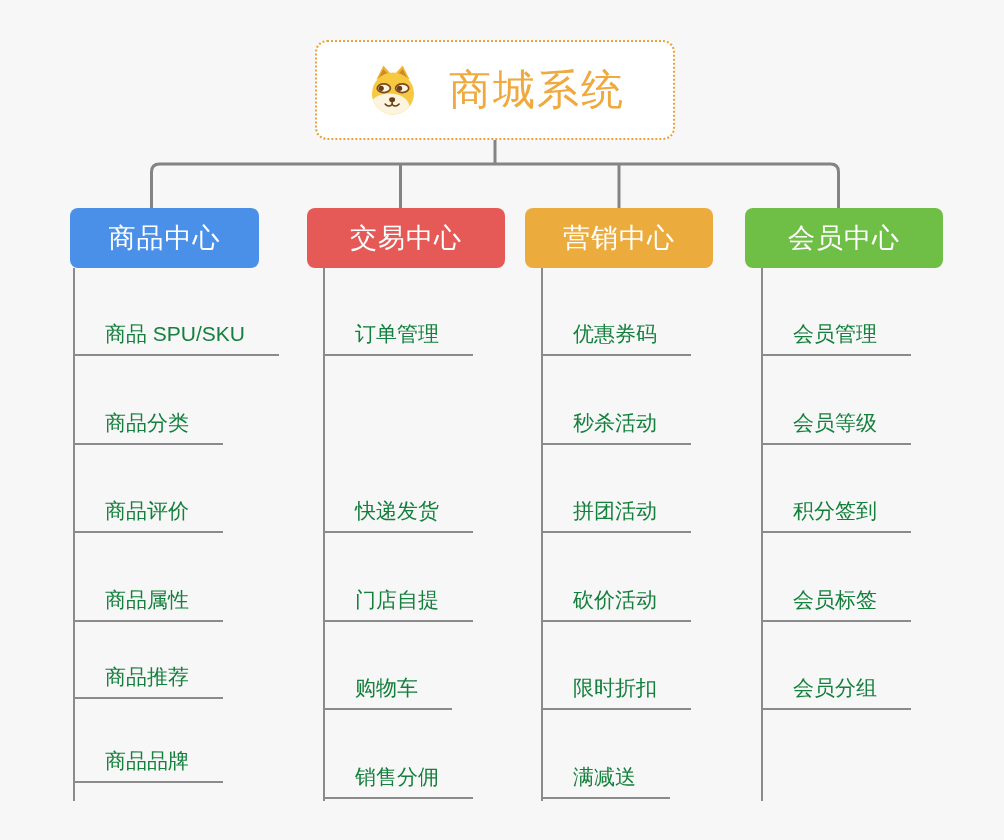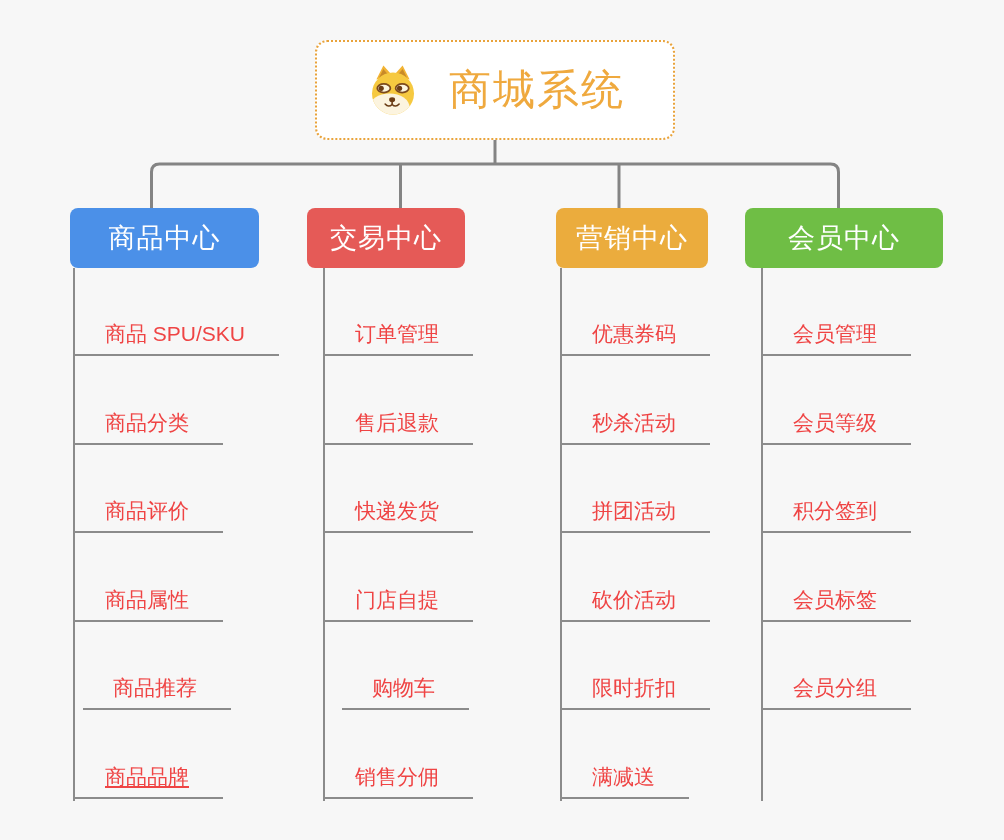--- a/index.html
+++ b/index.html
@@ -66,21 +66,21 @@
     border-left: 2px solid #8b8b8b;
   }
   .leaf-node {
     position: absolute;
     left: 0;
     display: inline-block;
     padding: 0 34px 8px 30px;
     border-bottom: 2px solid #8b8b8b;
     font-size: 21px;
     line-height: 25px;
-    color: #ef4444;
+    color: #15803d;
     white-space: nowrap;
     cursor: pointer;
   }
 </style>
 </head>
 <body>
 
 <div id="stage">
 
   <svg id="connectors" width="1004" height="840" viewBox="0 0 1004 840">
@@ -122,40 +122,39 @@
   </div>
 
   <div id="branches">
   <div>
     <div class="branch-box" style="left: 57px; width: 189px; background: rgb(75, 144, 232); margin-left: 13px;">商品中心</div>
     <div class="branch-column" style="left: 73px;">
           <div class="leaf-node" style="top: 53px;">商品 SPU/SKU</div>
           <div class="leaf-node" style="top: 142px; text-align: center;">商品分类</div>
           <div class="leaf-node" style="top: 230px;">商品评价</div>
           <div class="leaf-node" style="top: 319px;">商品属性</div>
-          <div class="leaf-node" style="top: 407px; margin-left: 8px;">商品推荐</div>
-          <div class="leaf-node" style="top: 496px; text-decoration: underline;">商品品牌</div>
+          <div class="leaf-node" style="top: 396px;">商品推荐</div>
+          <div class="leaf-node" style="top: 480px;">商品品牌</div>
         </div>
   </div>
 
   <div>
-    <div class="branch-box" style="left: 307px; width: 158px; background: rgb(229, 90, 87);">交易中心</div>
+    <div class="branch-box" style="left: 307px; width: 198px; background: rgb(229, 90, 87);">交易中心</div>
     <div class="branch-column" style="left: 323px;">
           <div class="leaf-node" style="top: 53px;">订单管理</div>
-          <div class="leaf-node" style="top: 142px;">售后退款</div>
           <div class="leaf-node" style="top: 230px;">快递发货</div>
           <div class="leaf-node" style="top: 319px;">门店自提</div>
-          <div class="leaf-node" style="top: 407px; margin-left: 17px;">购物车</div>
+          <div class="leaf-node" style="top: 407px;">购物车</div>
           <div class="leaf-node" style="top: 496px;">销售分佣</div>
         </div>
   </div>
 
   <div>
-    <div class="branch-box" style="left: 556px; width: 152px; background: rgb(235, 172, 61);">营销中心</div>
-    <div class="branch-column" style="left: 560px;">
+    <div class="branch-box" style="left: 525px; width: 188px; background: rgb(235, 172, 61);">营销中心</div>
+    <div class="branch-column" style="left: 541px;">
           <div class="leaf-node" style="top: 53px;">优惠券码</div>
           <div class="leaf-node" style="top: 142px;">秒杀活动</div>
           <div class="leaf-node" style="top: 230px;">拼团活动</div>
           <div class="leaf-node" style="top: 319px;">砍价活动</div>
           <div class="leaf-node" style="top: 407px;">限时折扣</div>
           <div class="leaf-node" style="top: 496px;">满减送</div>
         </div>
   </div>
 
   <div>

